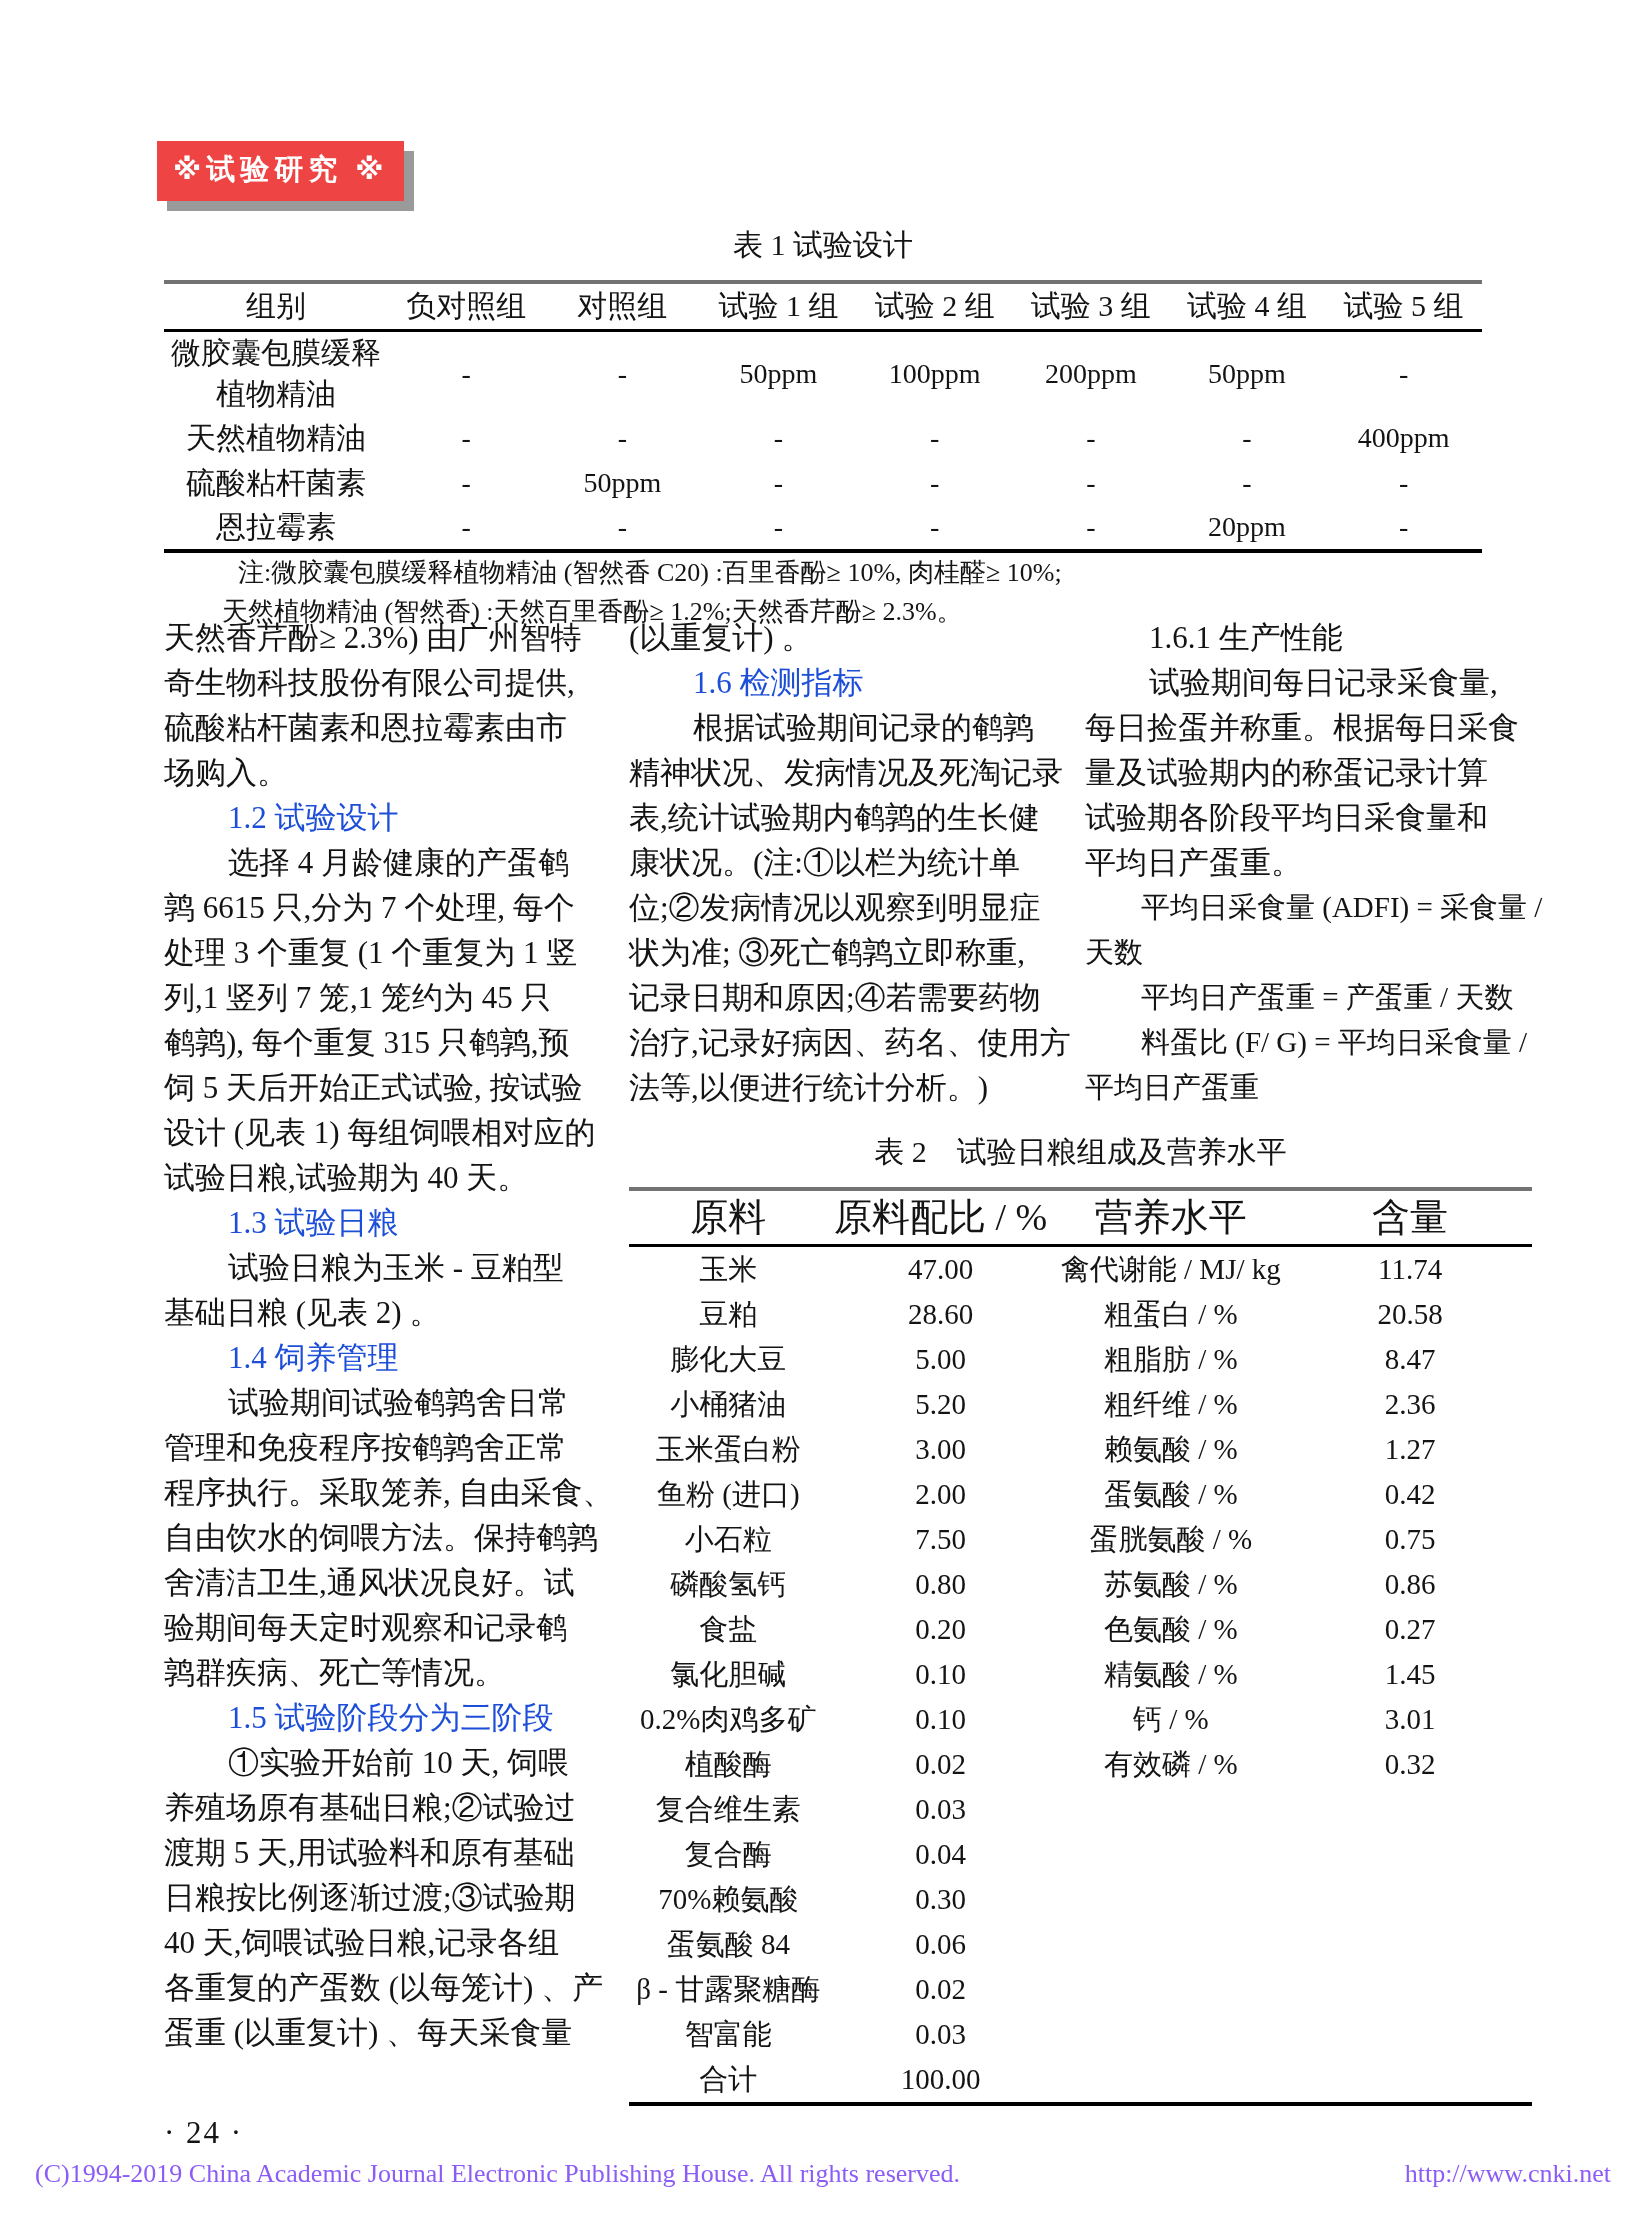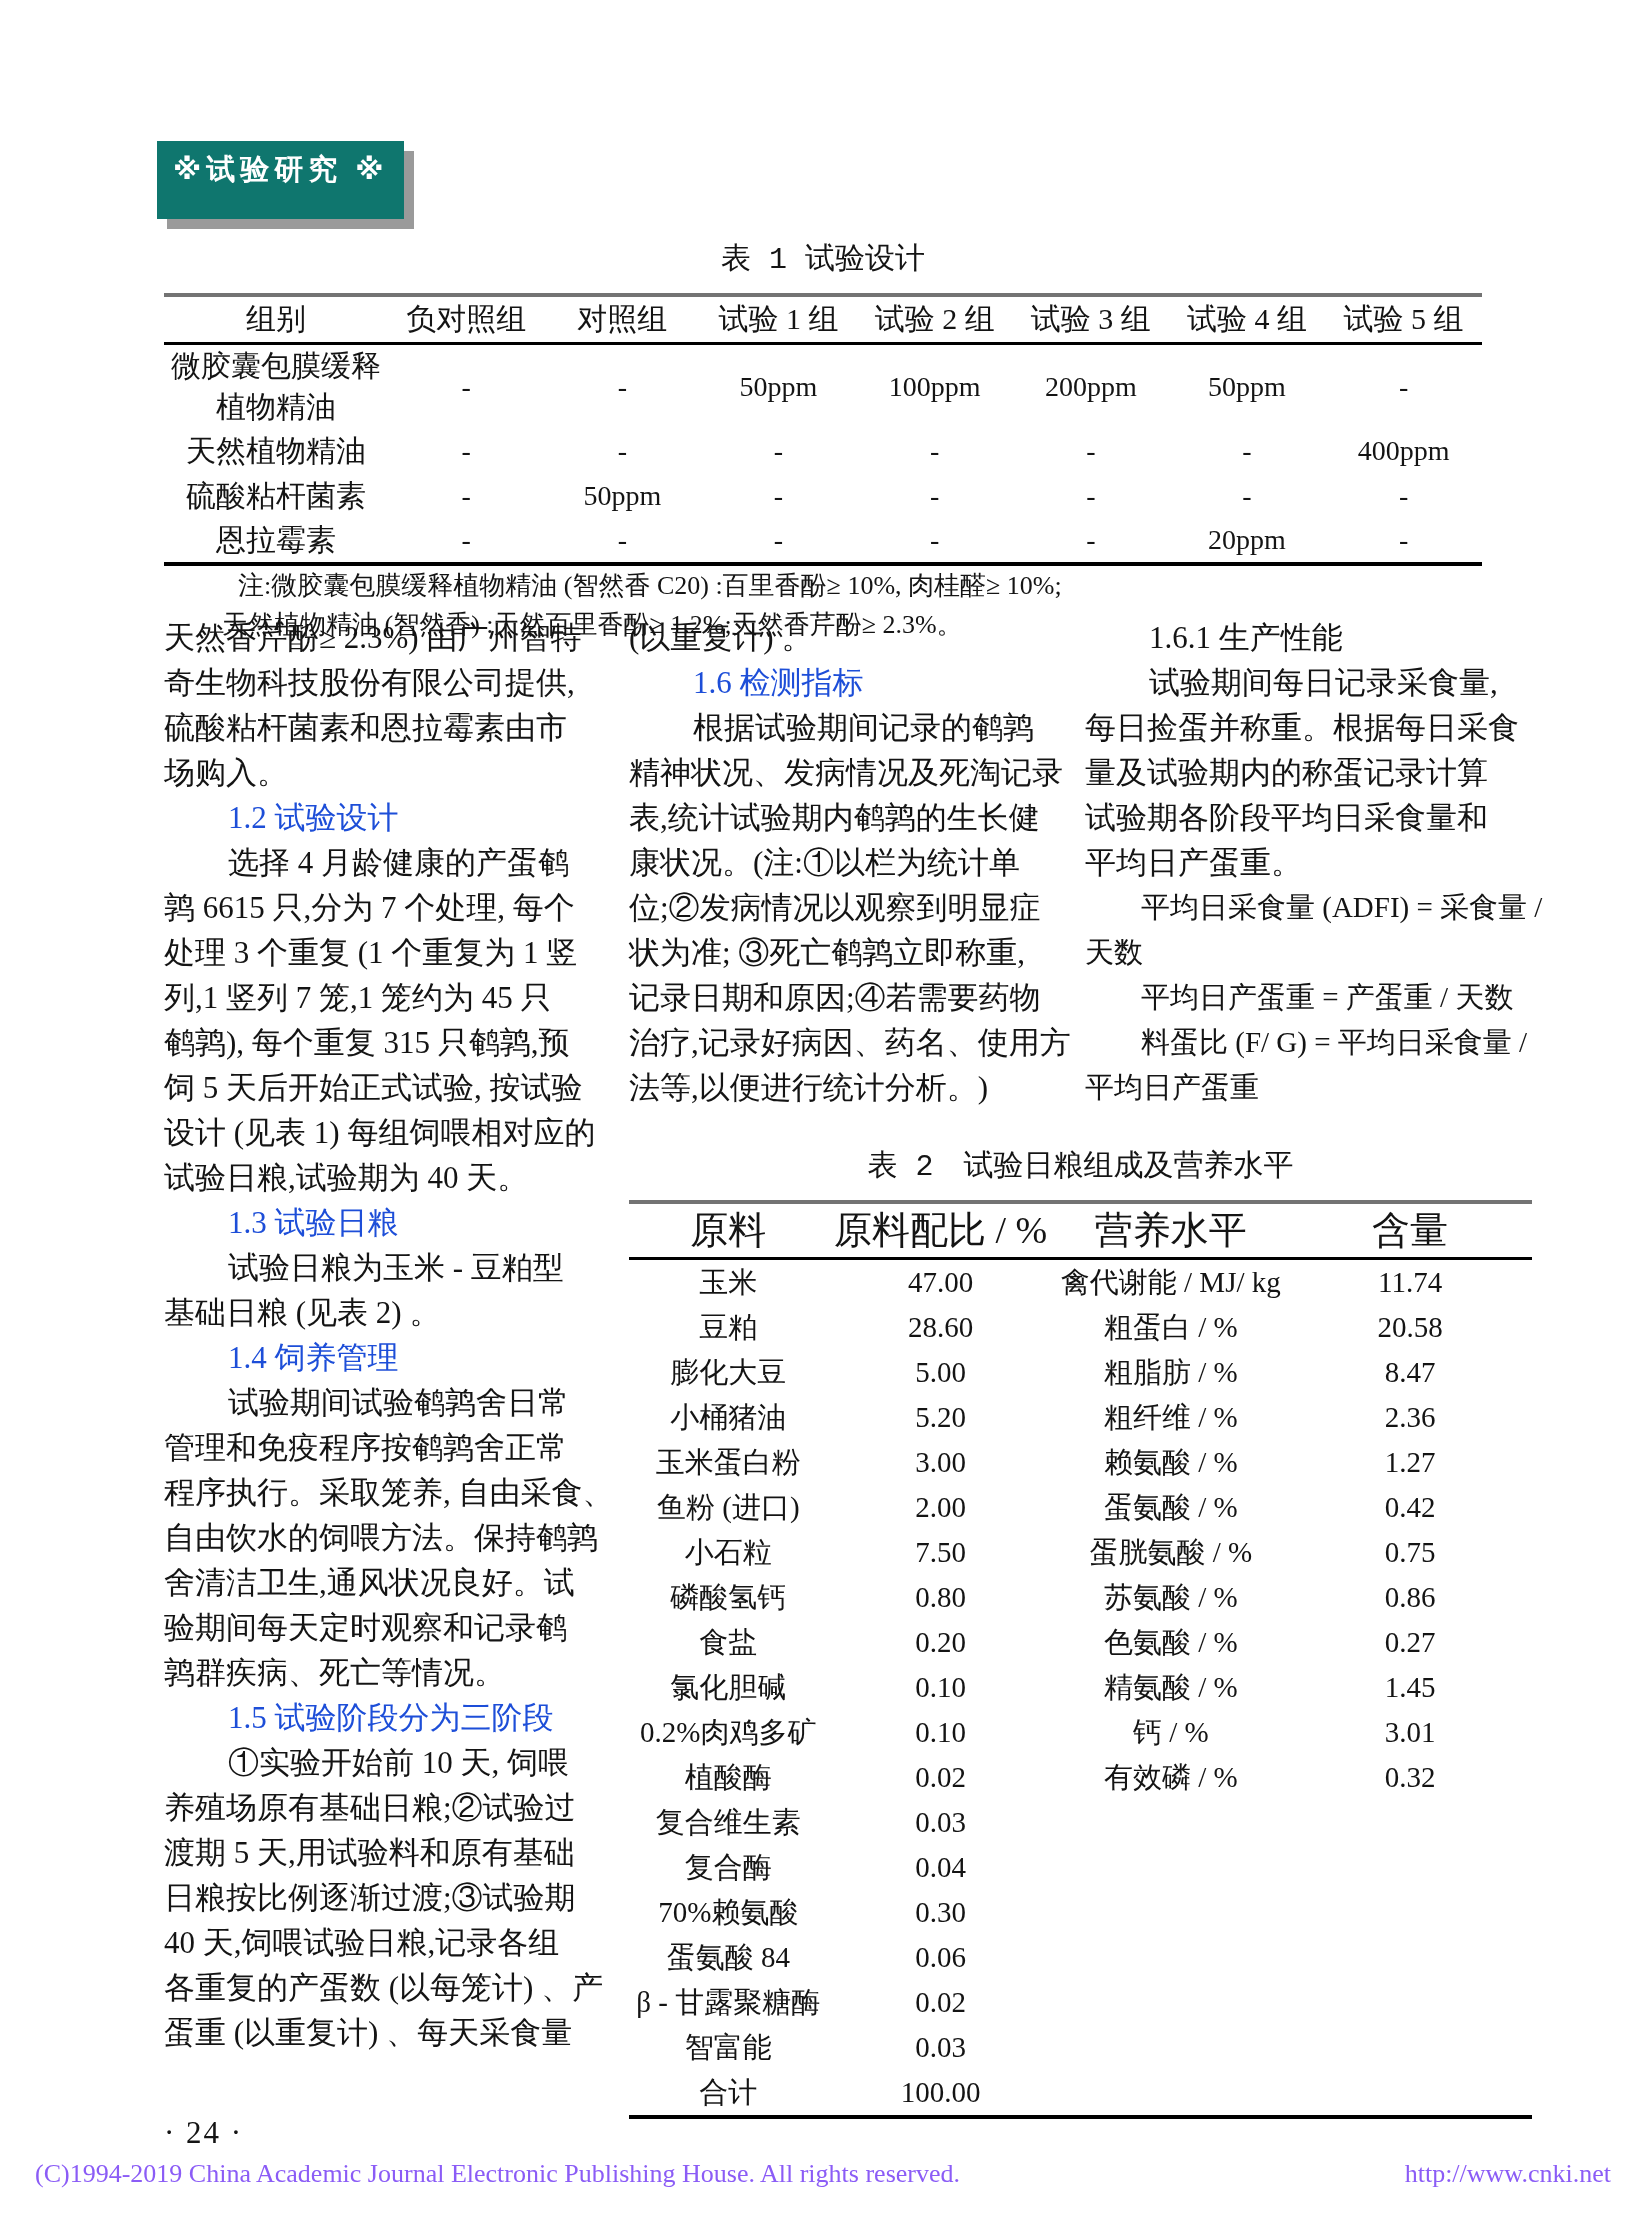--- a/index.html
+++ b/index.html
@@ -4,29 +4,29 @@
 <style>
   html,body { margin:0; padding:0; }
   body {
     width:1646px; height:2233px; overflow:hidden; position:relative;
     background:#ffffff; color:#141414;
     font-family:"Liberation Serif","DejaVu Serif",serif;
   }
   
   .badge {
     position:absolute; left:157px; top:141px;
-    background:#0f766e; color:#ffffff;
+    background:#ef4444; color:#ffffff;
     font-family:"Liberation Sans","DejaVu Sans",sans-serif;
     font-size:29px; font-weight:bold; letter-spacing:5px;
-    padding:9px 16px 29px 16px;
+    padding:9px 16px 11px 16px;
     box-shadow:10px 10px 0 #9a9a9a;
   }
   
   .t1wrap { position:absolute; left:164px; top:225px; width:1318px; }
-  .tbl-title { text-align:center; font-size:30px; margin:13px 0 14px 0;font-family:Liberation Mono, monospace; }
+  .tbl-title { text-align:center; font-size:30px; margin:0 0 14px 0; }
   table.datatable { width:100%; border-collapse:collapse; border-top:4px solid #737373; border-bottom:4px solid #000; }
   table.datatable thead tr { border-bottom:3px solid #000; }
   .t1 thead tr { height:48px; }
   .t1 th { font-weight:normal; font-size:30px; text-align:center; }
   .t1 td { text-align:center; font-size:28px; vertical-align:middle; white-space:nowrap; }
   .t1 td.t1label { font-size:30px; }
   .t1 tr.r0 { height:84px; }
   .t1 tr.r1, .t1 tr.r2, .t1 tr.r3 { height:45px; }
   .t1notes { margin-top:0; font-size:26px; line-height:39px; }
   .note-line { padding-left:58px; white-space:nowrap; }

